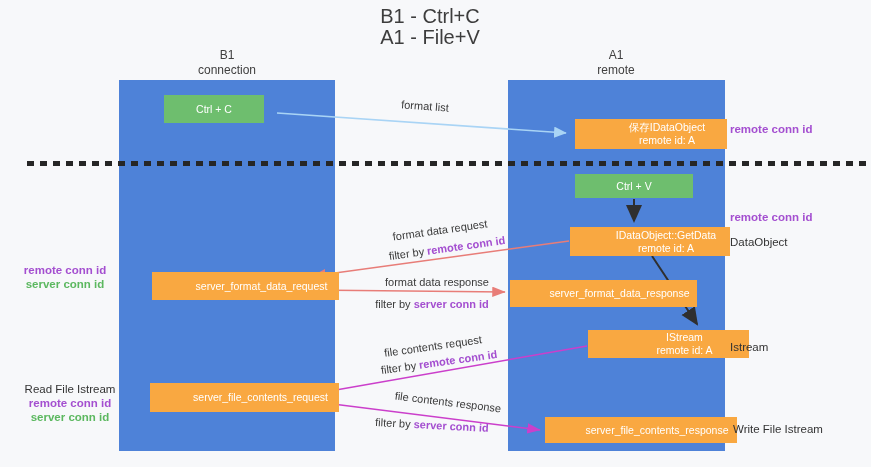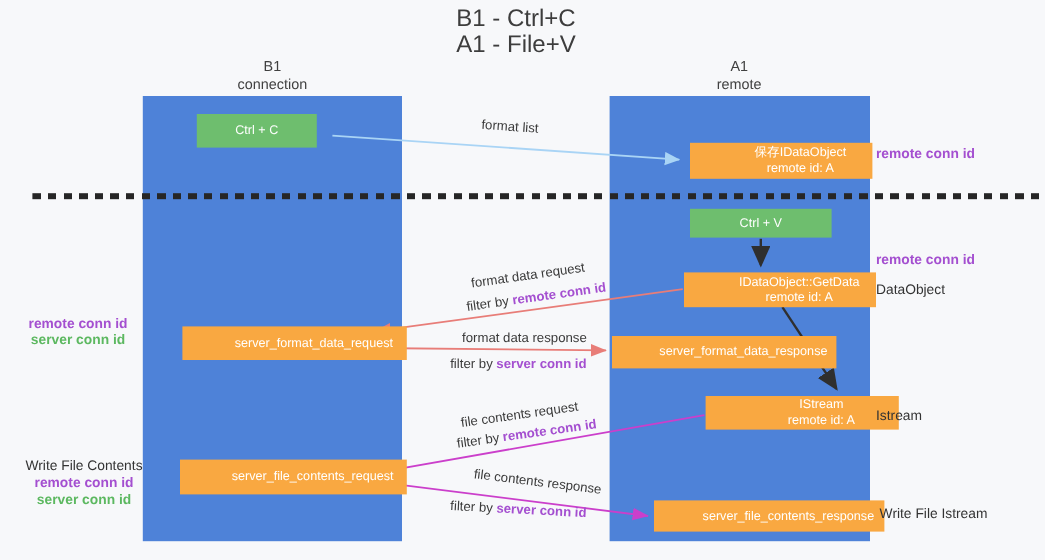--- a/index.html
+++ b/index.html
@@ -170,18 +170,18 @@
   </div>
   <div class="ann" style="left:733px;top:423px;">
     <span>Write File Istream</span>
   </div>
 
   <div class="ann center" style="left:15px;top:263px;width:100px;">
     <div class="purple">remote conn id</div>
     <div class="green">server conn id</div>
   </div>
   <div class="ann center" style="left:15px;top:382px;width:110px;">
-    <div>Write File Contents</div>
+    <div>Read File Istream</div>
     <div class="purple">remote conn id</div>
     <div class="green">server conn id</div>
   </div>
 
 </div>
 
 </body></html>

